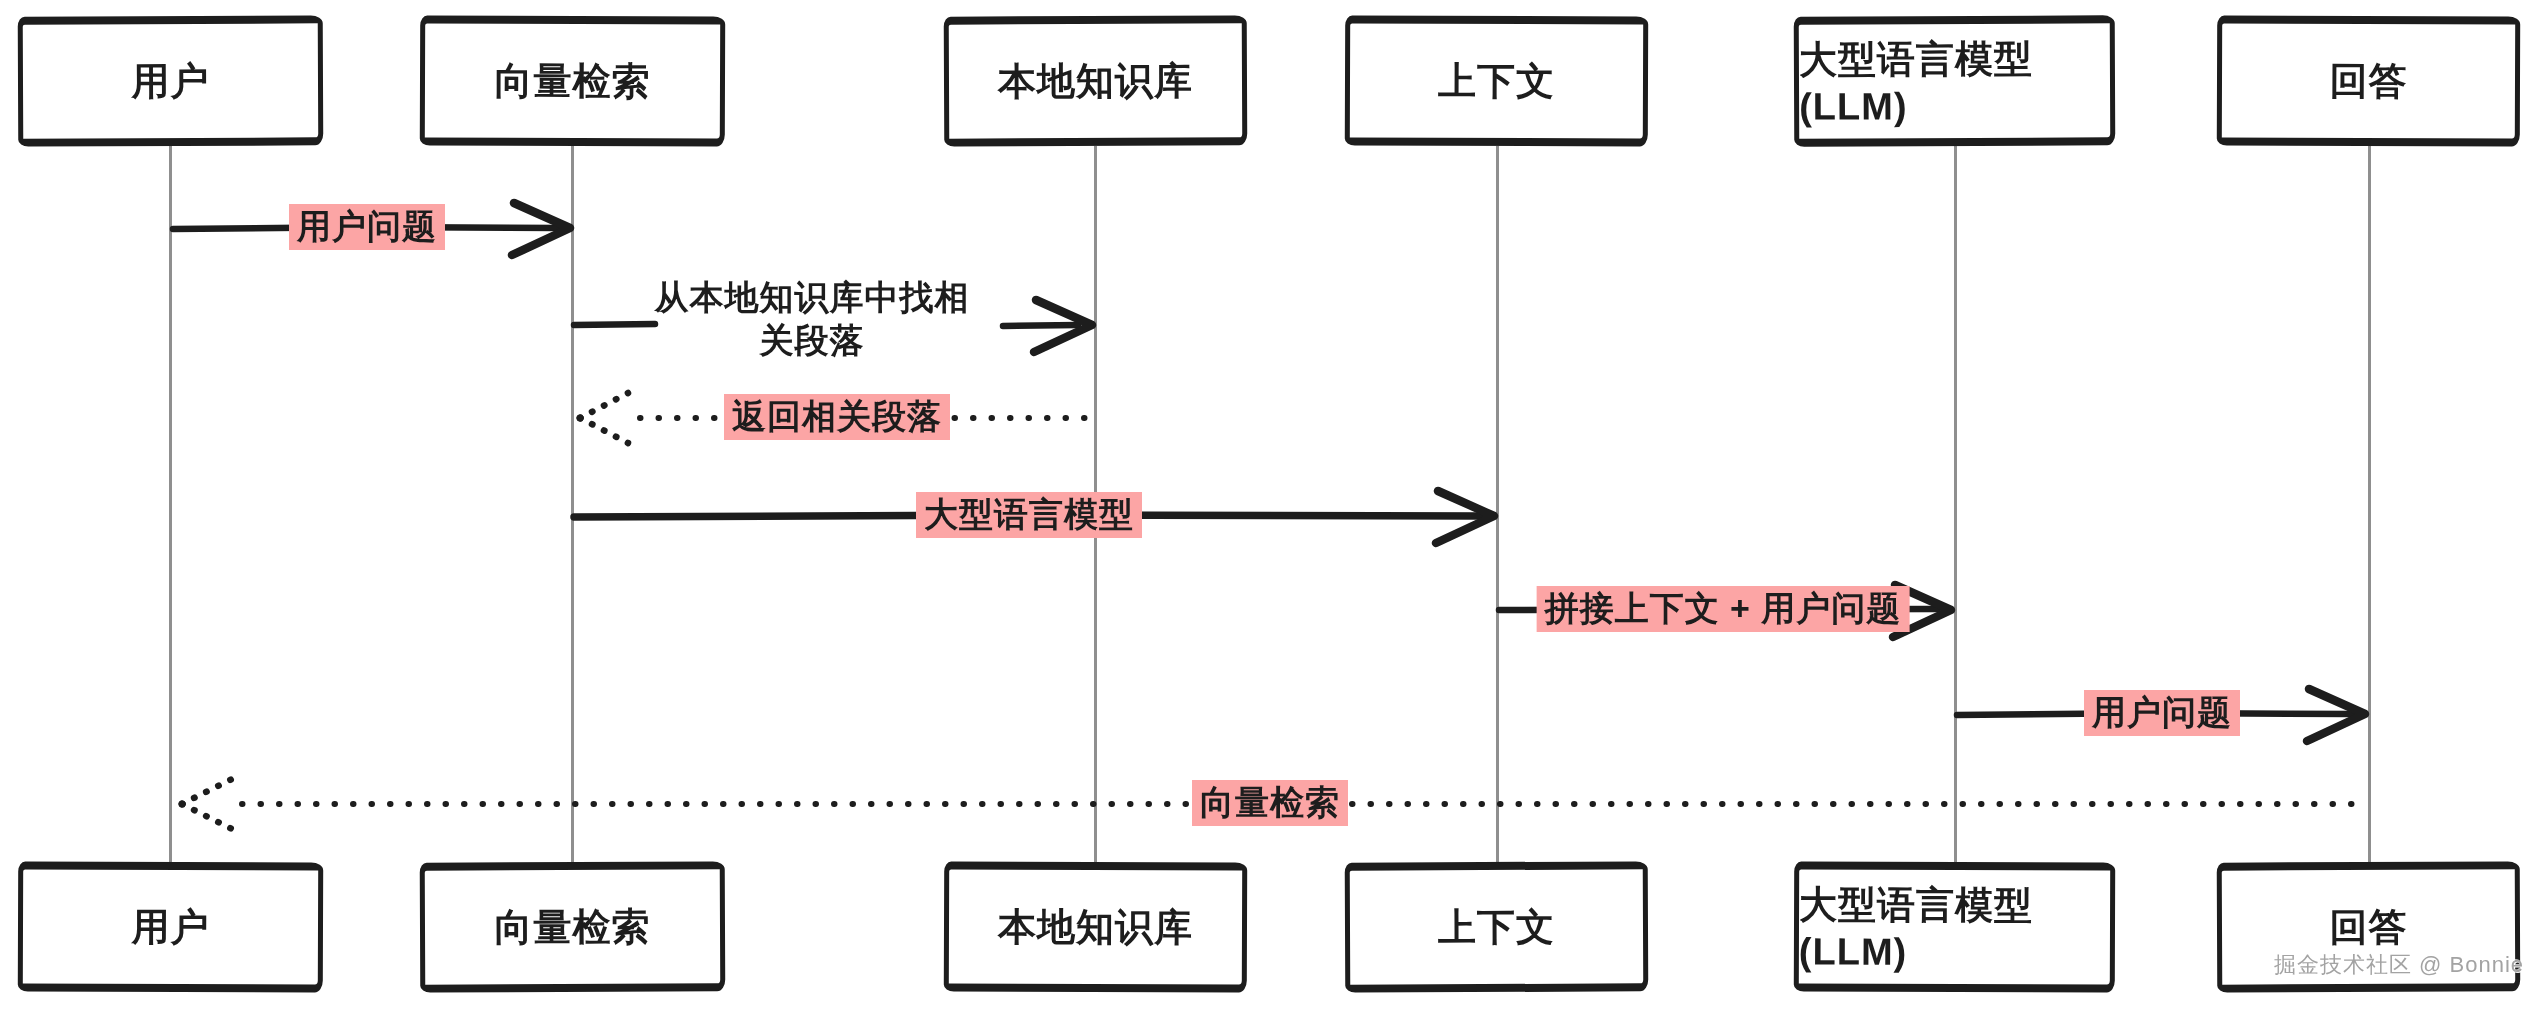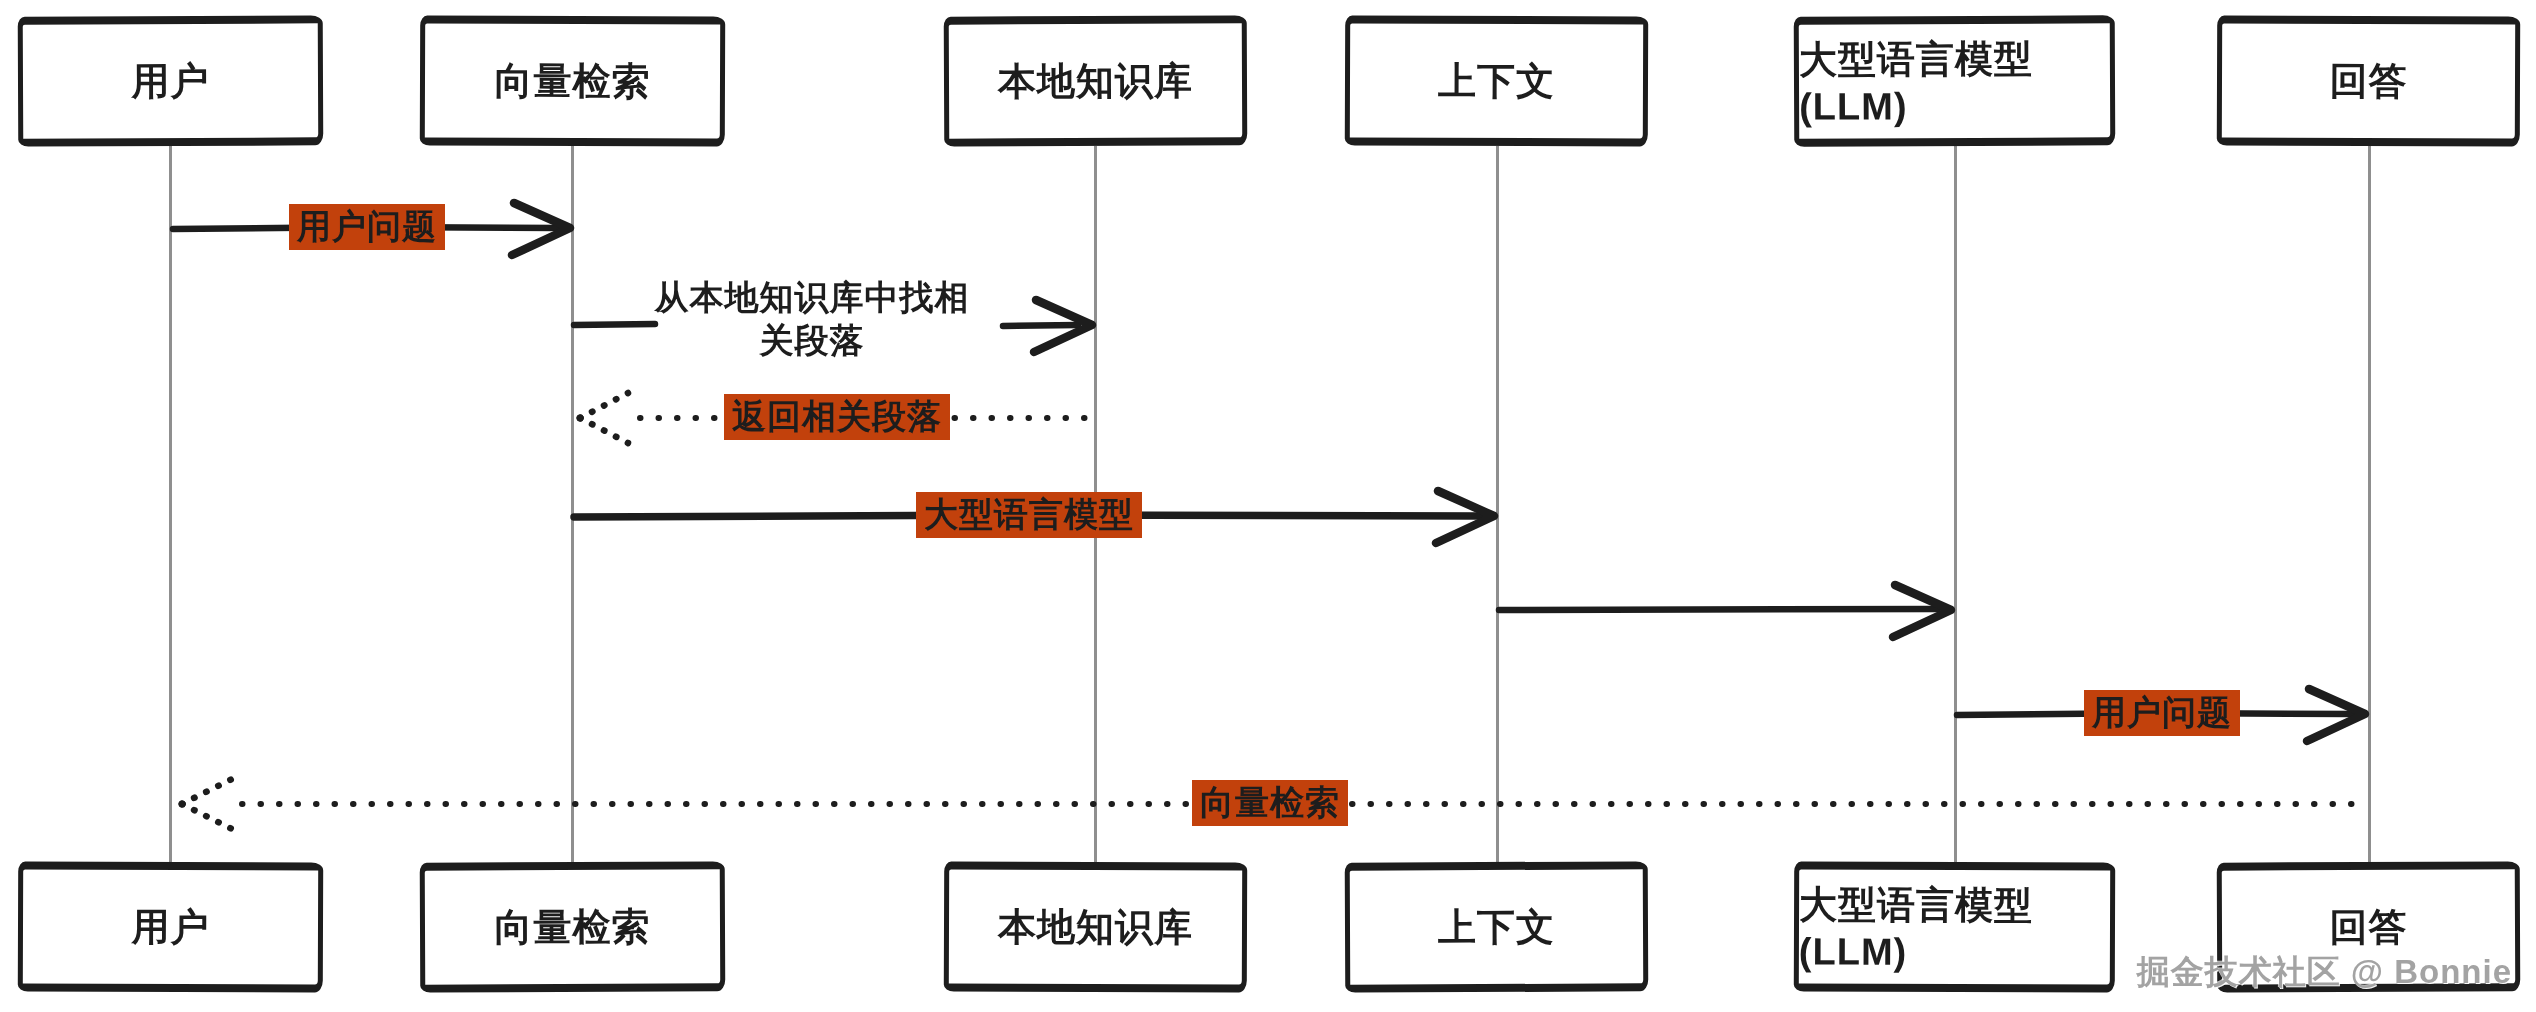--- a/index.html
+++ b/index.html
@@ -32,31 +32,31 @@
     background:var(--lifeline);z-index:1;
   }
   svg.arrows{position:absolute;left:0;top:0;z-index:2;}
   .ln{stroke:var(--ink);stroke-width:6.5;fill:none;stroke-linecap:round;}
   .ln.thick{stroke-width:7.5;}
   .hd{stroke:var(--ink);stroke-width:8.5;fill:none;stroke-linecap:round;stroke-linejoin:round;}
   .dln{stroke:var(--ink);stroke-width:6;fill:none;stroke-linecap:round;stroke-dasharray:0.5 18;}
   .dhd{stroke:var(--ink);stroke-width:6.5;fill:none;stroke-linecap:round;stroke-dasharray:0.5 13;}
   .msg-label{
     position:absolute;transform:translate(-50%,-50%);
-    background:#c2410c;padding:0 8px;
+    background:#fca5a5;padding:0 8px;
     font-size:34px;font-weight:bold;white-space:nowrap;
     z-index:4;letter-spacing:1px;
   }
   .msg-label.wrap{
     white-space:normal;width:336px;text-align:center;
     line-height:1.25;background:transparent;padding:0;
   }
   .watermark{
-    position:absolute;right:24px;top:950px;
-    font-size:33px;font-weight:bold;color:var(--watermark);
+    position:absolute;right:12px;top:950px;
+    font-size:22px;font-weight:normal;color:var(--watermark);
     text-shadow:1px 1px 0 rgba(255,255,255,0.95),-1px -1px 0 rgba(255,255,255,0.7);
     z-index:6;letter-spacing:1px;
   }
 </style>
 </head>
 <body>
 
 <div class="canvas">
 
   <div class="lifeline" style="left:169px"></div>
@@ -125,20 +125,21 @@
       <path class="dhd" d="M182,804 L232,779"></path>
       <path class="dhd" d="M182,804 L232,829"></path>
       <circle cx="182" cy="804" r="3.5" fill="#1d1d1d"></circle>
     </g>
   </svg>
 
   <div class="msg-label" style="left:367px;top:227px">用户问题</div>
   <div class="msg-label" style="left:837px;top:417px">返回相关段落</div>
   <div class="msg-label wrap" style="left:812px;top:318px">从本地知识库中找相关段落</div>
   <div class="msg-label" style="left:1029px;top:515px">大型语言模型</div>
+  <div class="msg-label" style="left:1723px;top:609px">拼接上下文 + 用户问题</div>
   <div class="msg-label" style="left:2162px;top:713px">用户问题</div>
   <div class="msg-label" style="left:1270px;top:803px">向量检索</div>
 
   <div class="pbox rot-b" style="left:18px;top:862px;width:305px">
       <span>用户</span>
     </div>
   <div class="pbox rot-a" style="left:420px;top:862px;width:305px">
       <span>向量检索</span>
     </div>
   <div class="pbox rot-b" style="left:944px;top:862px;width:303px">

